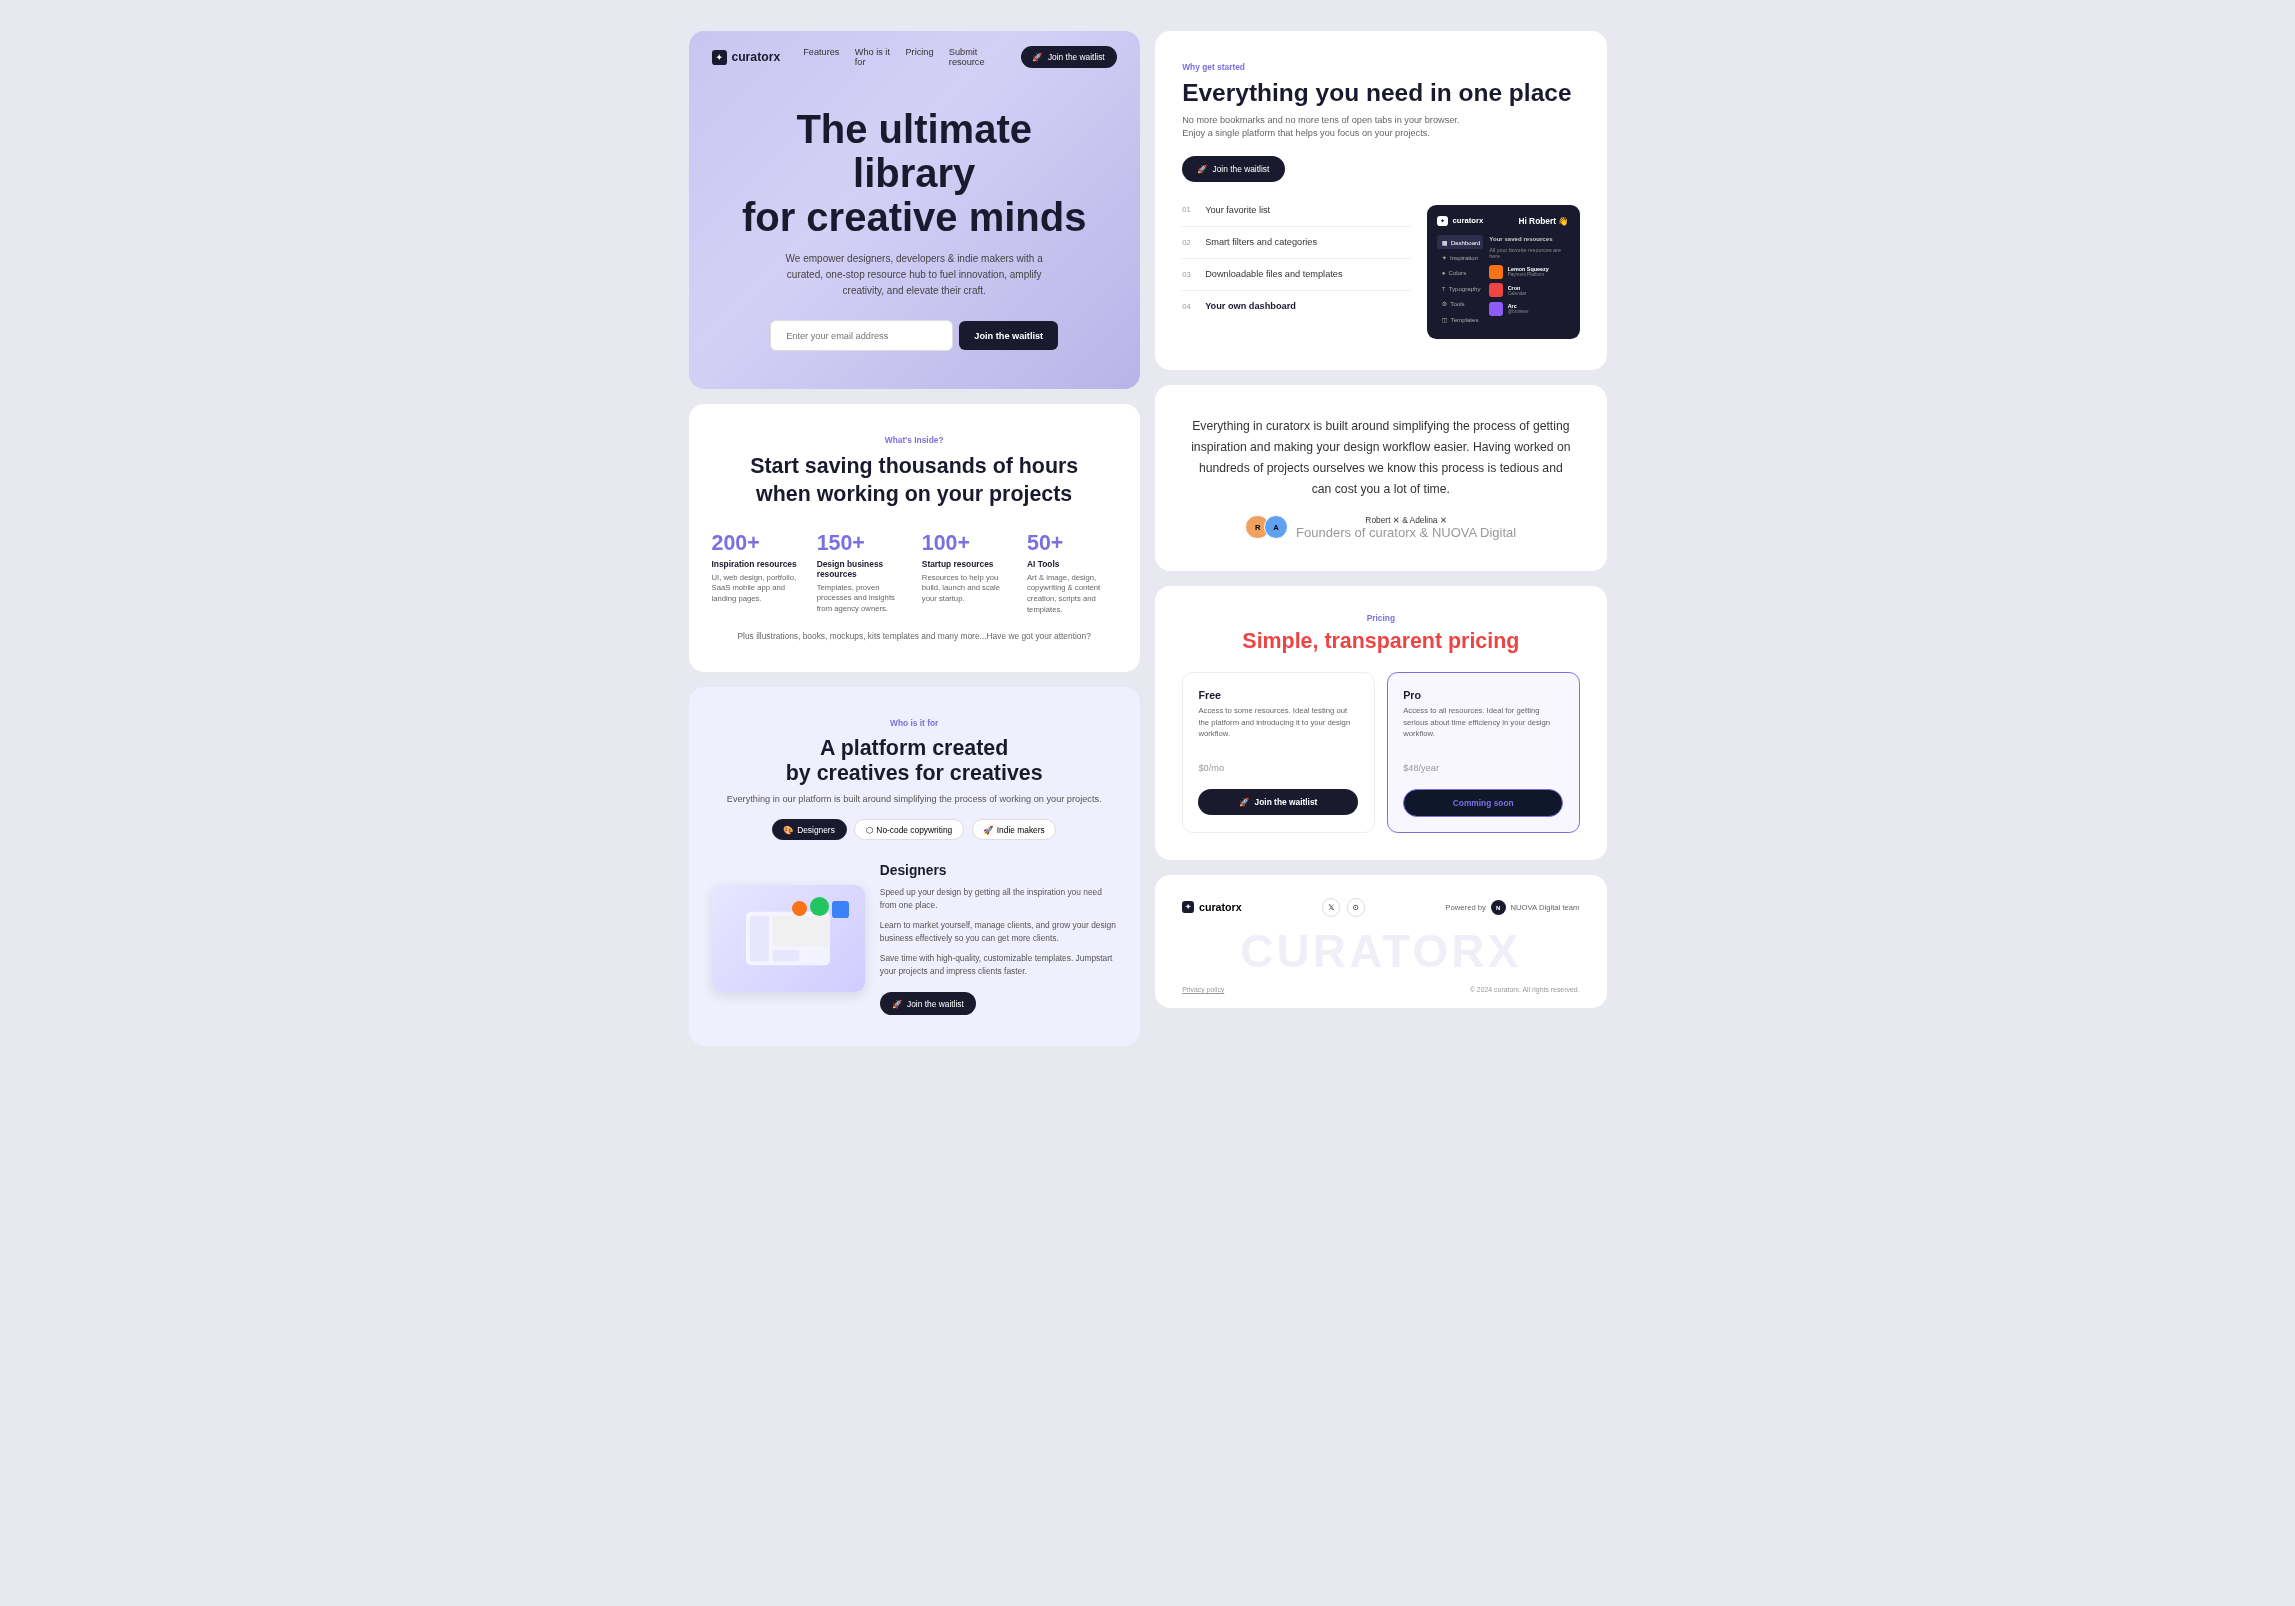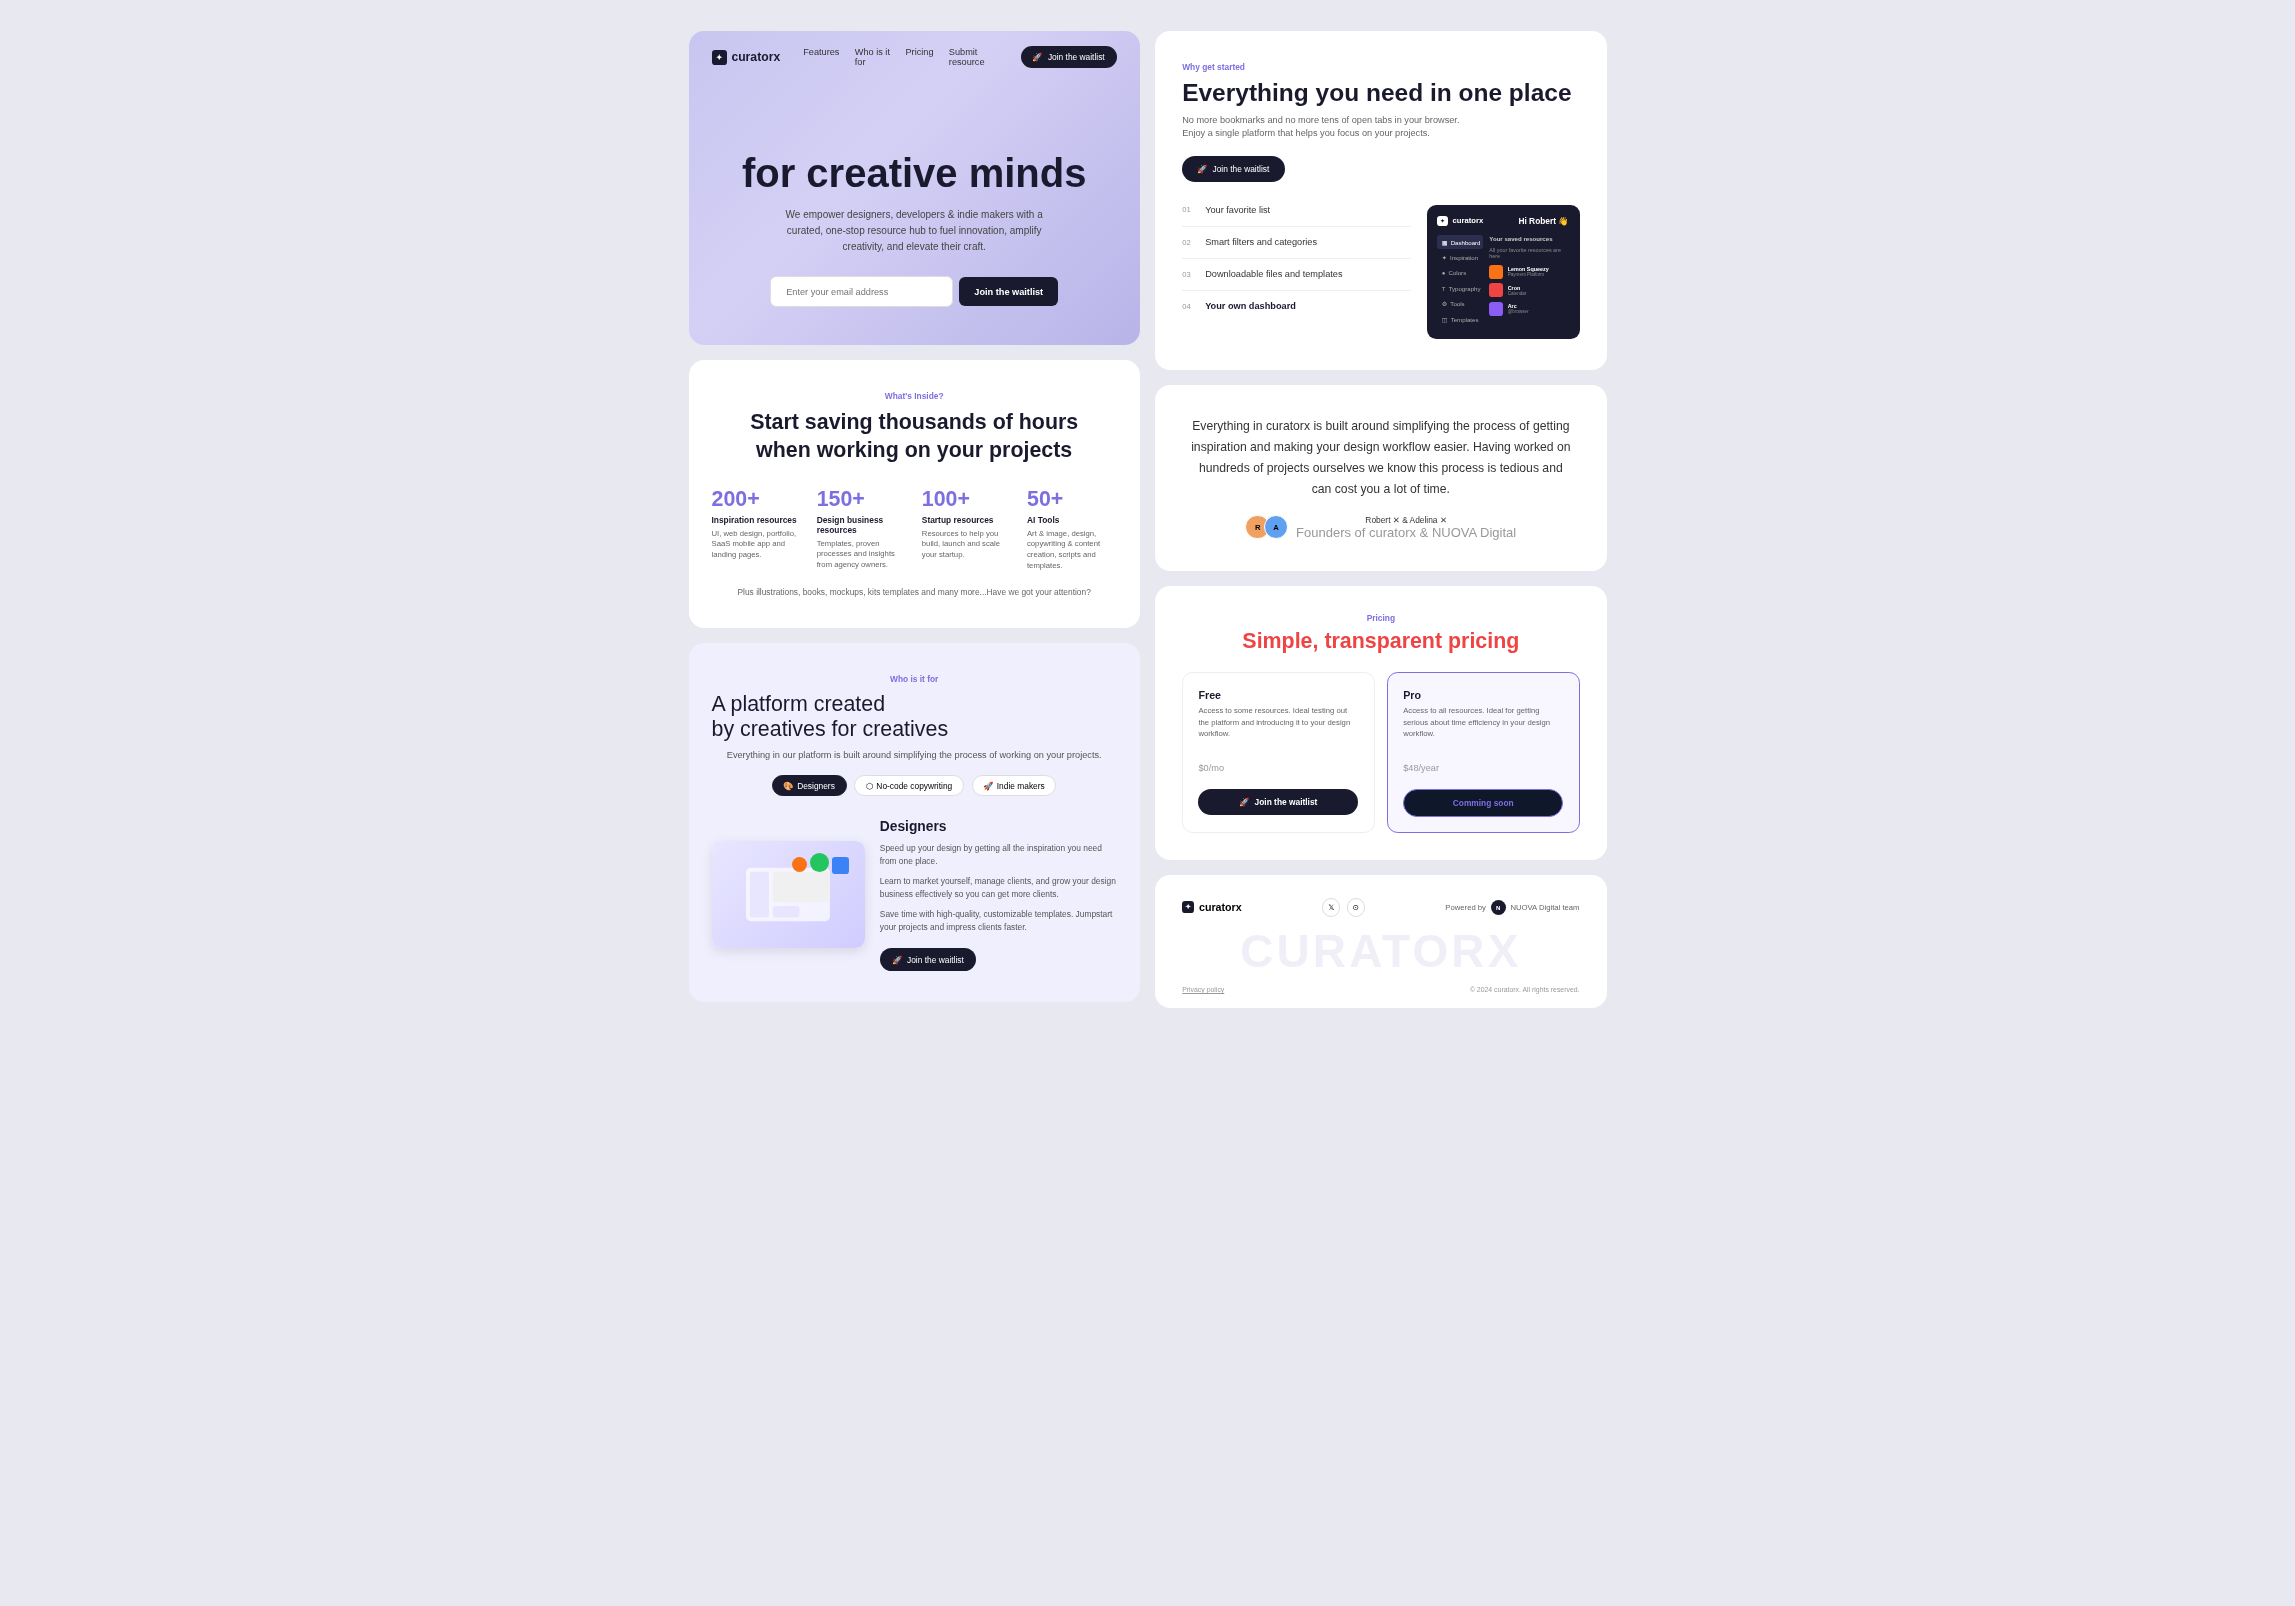--- a/index.html
+++ b/index.html
@@ -198,22 +198,23 @@
     }
 
     
     .platform-section {
       background: #f0effe;
       border-radius: 15.3px;
       padding: 31px 23px;
     }
 
     .platform-title {
+      text-align: center;
       font-size: 21.4px;
-      font-weight: 400;
+      font-weight: 700;
       color: #1a1a2e;
       margin-bottom: 7.7px;
     }
 
     .platform-subtitle {
       text-align: center;
       font-size: 9.2px;
       color: #555;
       margin-bottom: 15.3px;
     }
@@ -730,21 +731,21 @@
           <a class="nav-link">Submit resource</a>
         </div>
         <button class="nav-cta">
           <span>🚀</span>
           <span>Join the waitlist</span>
         </button>
       </nav>
 
       <div class="hero-content">
         <h1 class="hero-title">
-          <br>
+          <span>The ultimate library</span><br>
           <span>for creative minds</span>
         </h1>
         <p class="hero-subtitle">We empower designers, developers &amp; indie makers with a curated, one-stop resource hub to fuel innovation, amplify creativity, and elevate their craft.</p>
         <div class="hero-form">
           <input class="hero-input" type="email" placeholder="Enter your email address" style="">
           <button class="hero-btn">Join the waitlist</button>
         </div>
       </div>
     </div>
 

